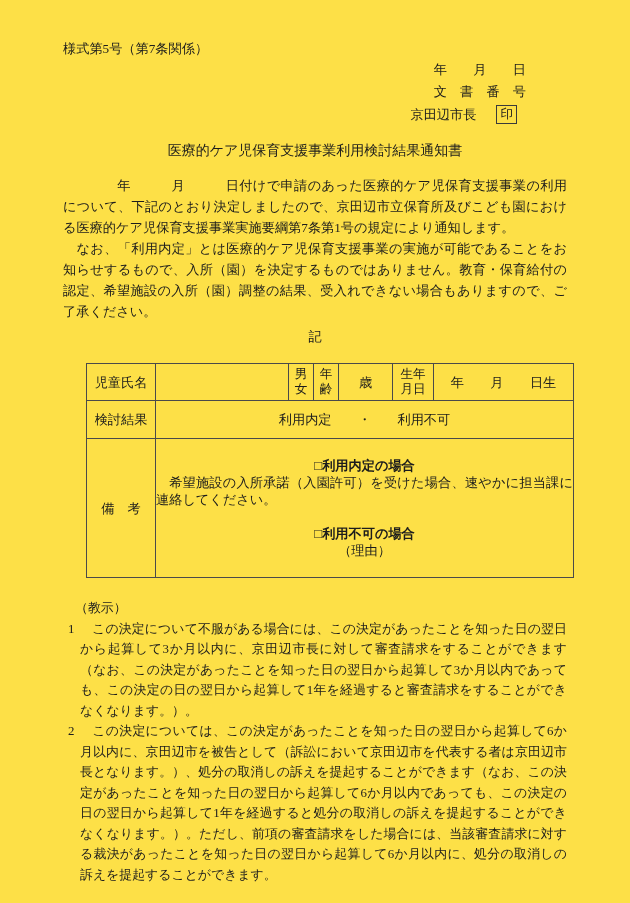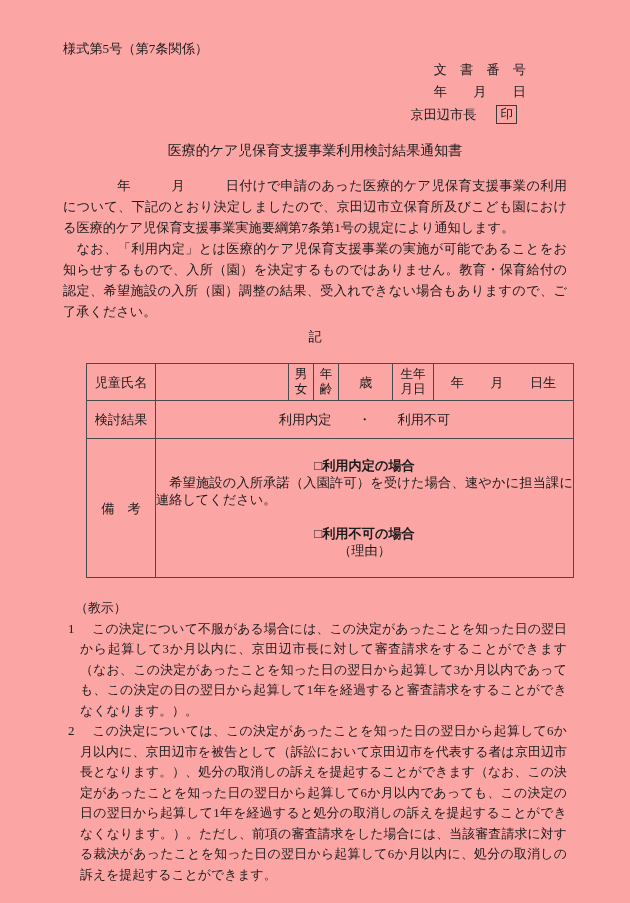--- a/index.html
+++ b/index.html
@@ -3,21 +3,21 @@
 <meta charset="utf-8">
 <style>
   html,body{margin:0;padding:0;background:#ffffff;}
   body{
     width:630px;height:903px;
     font-family:"Liberation Serif","DejaVu Serif",serif;
     color:#1c1c1c;
     -webkit-font-smoothing:antialiased;
   }
   .page{
-    position:relative;width:630px;height:903px;overflow:hidden;background:#fca5a5;
+    position:relative;width:630px;height:903px;overflow:hidden;background:#fde047;
     box-sizing:border-box;padding:38px 63px 0 63px;
     font-size:13.2px;line-height:21px;
   }
   .form-number{line-height:21px;}
   .right-block{text-align:right;padding-right:41px;line-height:22px;}
   .addressee{padding-left:12px;line-height:21px;}
   .sender-line{text-align:right;padding-right:50px;line-height:23px;}
   .sender-name{margin-right:20px;}
   .seal-box{
     display:inline-block;border:1px solid #3a3a3a;
@@ -64,22 +64,22 @@
   .note-num{display:inline-block;width:29px;padding-left:5px;text-indent:0;box-sizing:border-box;}
 </style>
 </head>
 <body>
 
 <div class="page">
 
   <div class="form-number">様式第5号（第7条関係）</div>
 
   <div class="right-block">
+    <div>年　　月　　日</div>
     <div>文　書　番　号</div>
-    <div>年　　月　　日</div>
   </div>
 
 
   <div class="sender-line">
     <span class="sender-name">京田辺市長</span><span class="seal-box">印</span>
   </div>
 
   <h1 class="doc-title">医療的ケア児保育支援事業利用検討結果通知書</h1>
 
   <p class="para first">　　　　年　　　月　　　日付けで申請のあった医療的ケア児保育支援事業の利用について、下記のとおり決定しましたので、京田辺市立保育所及びこども園における医療的ケア児保育支援事業実施要綱第7条第1号の規定により通知します。</p>

